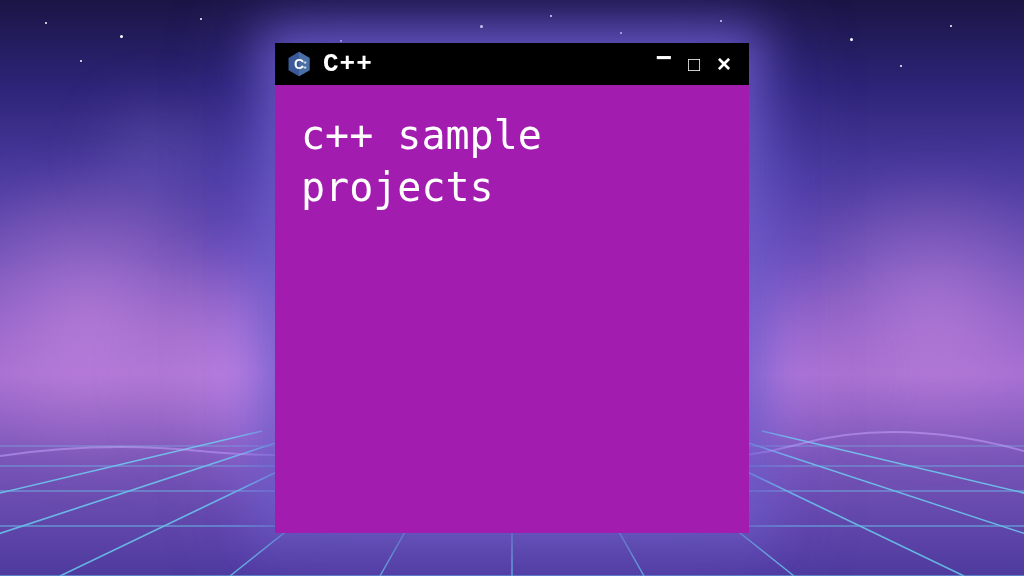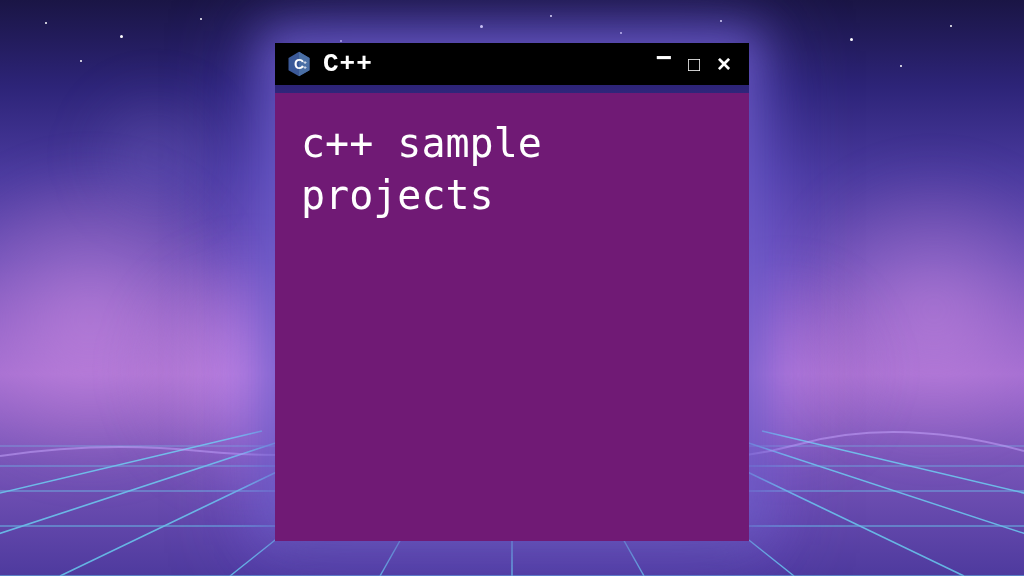--- a/index.html
+++ b/index.html
@@ -161,27 +161,26 @@
       line-height: 1;
       font-family: 'Segoe UI', Arial, sans-serif;
     }
     
     .ctrl-min { font-size: 28px; position: relative; top: -6px; }
     .ctrl-max { font-size: 20px; }
     .ctrl-close { font-size: 24px; }
 
     .window-body {
       height: calc(100% - 42px);
-      background: #701a75;
+      background: #a21caf;
       padding: 24px 26px;
       color: #fff;
       font-size: 40px;
       line-height: 1.3;
       font-family: 'Consolas', 'DejaVu Sans Mono', 'Courier New', monospace;
-      margin-top: 8px;
     }
   </style>
 </head>
 <body>
 
 <div class="background">
 
   <div class="stars">
     <div class="star" style="width:2px;height:2px;left:45px;top:22px;"></div>
     <div class="star" style="width:3px;height:3px;left:120px;top:35px;"></div>

